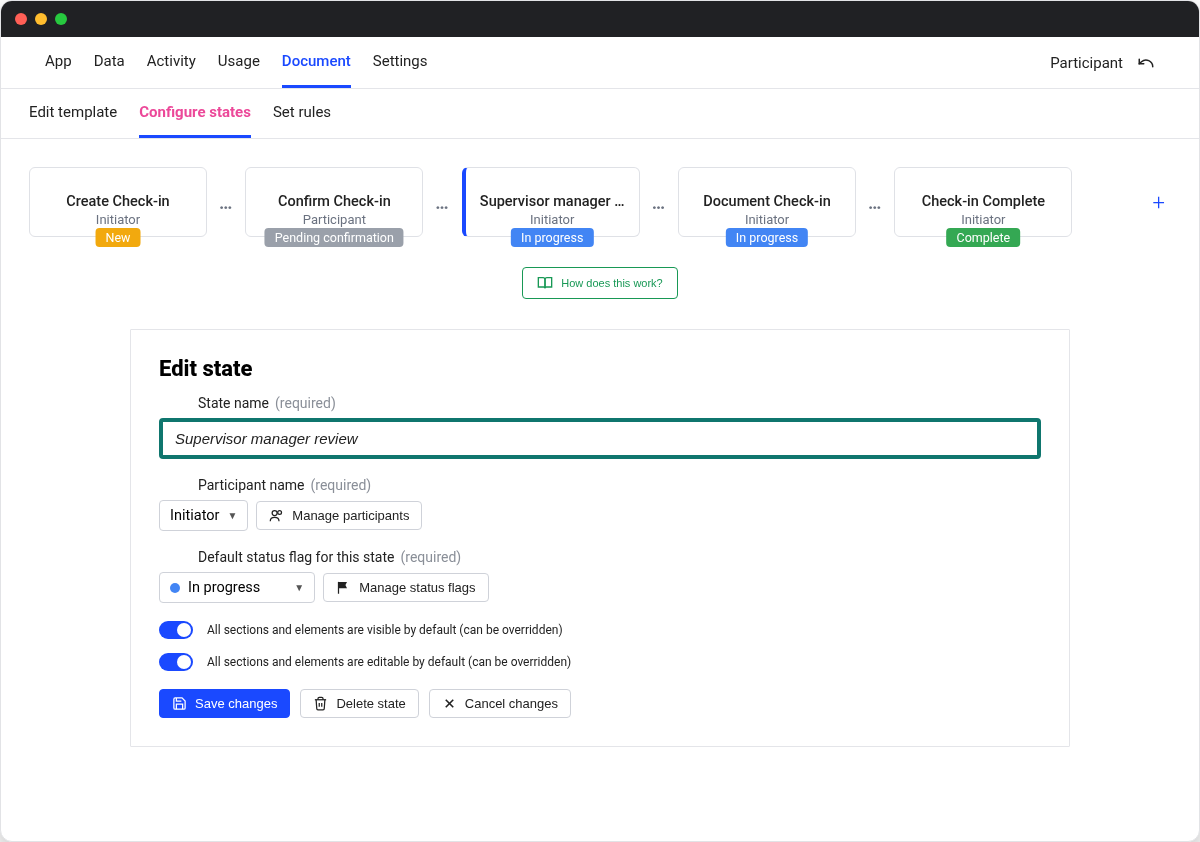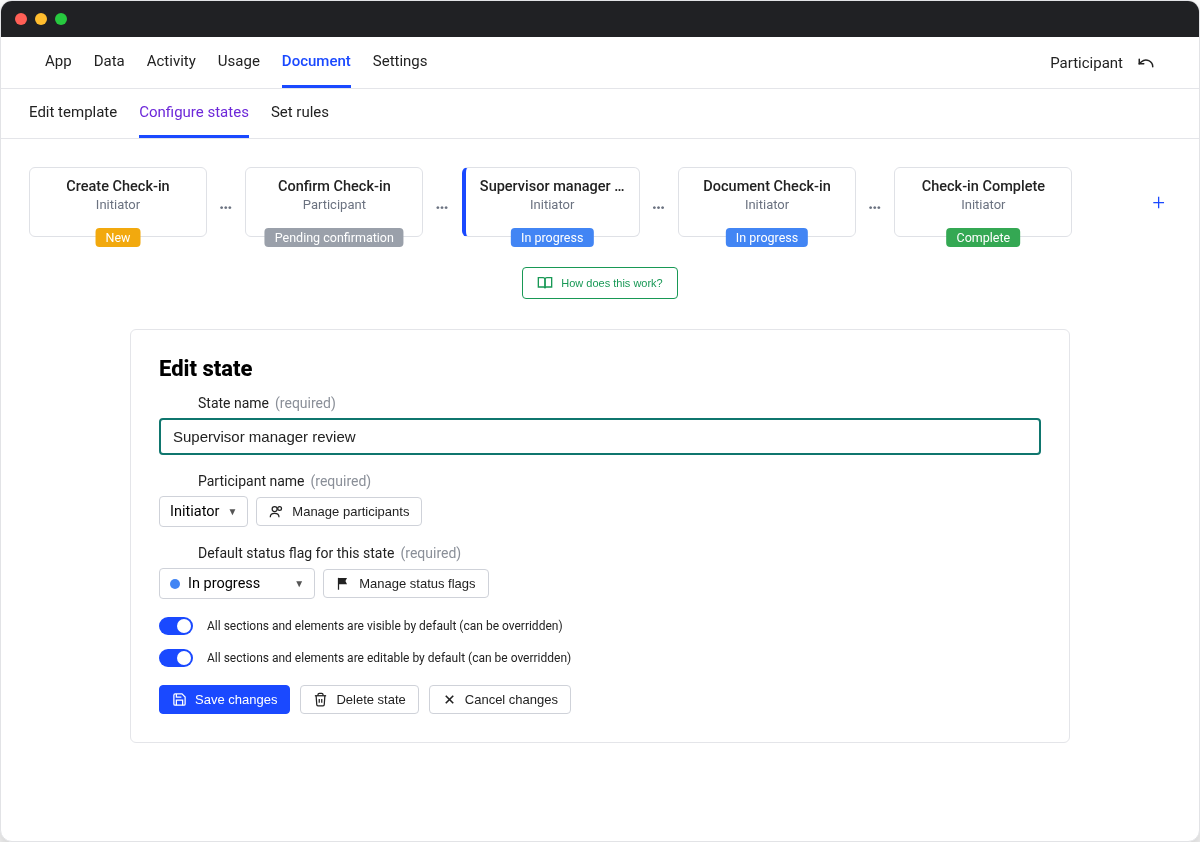--- a/index.html
+++ b/index.html
@@ -15,44 +15,44 @@
 
 .top-nav { display:flex; align-items:center; justify-content:space-between; border-bottom:1px solid #e4e5e9; padding:0 44px; height:52px; }
 .top-nav-left { display:flex; gap:22px; align-items:stretch; height:100%; }
 .nav-item { display:flex; align-items:center; font-size:15px; color:#222; cursor:pointer; border-bottom:3px solid transparent; }
 .nav-item.active { color:#1a49ff; border-bottom-color:#1a49ff; font-weight:500; }
 .nav-right { display:flex; align-items:center; gap:14px; font-size:15px; color:#222; }
 .undo-icon { width:18px; height:18px; }
 
 .sub-nav { display:flex; gap:22px; padding:0 28px; height:50px; border-bottom:1px solid #e4e5e9; }
 .sub-item { display:flex; align-items:center; font-size:15px; color:#222; cursor:pointer; border-bottom:3px solid transparent; }
-.sub-item.active { color:#6d28d9; border-bottom-color:#1a49ff; font-weight:400; }
+.sub-item.active { color:#ec4899; border-bottom-color:#1a49ff; font-weight:700; }
 
 .states-row { display:flex; align-items:center; gap:10px; padding:28px 28px 24px; }
-.state-card { border:1px solid #dfe1e6; border-radius:6px; width:178px; height:70px; padding:10px 10px 0; text-align:center; position:relative; cursor:pointer; background:#fff; }
+.state-card { border:1px solid #dfe1e6; border-radius:6px; width:178px; height:70px; padding:25px 10px 0; text-align:center; position:relative; cursor:pointer; background:#fff; }
 .state-card.selected { border-left:4px solid #1a49ff; }
 .state-title { font-size:14.5px; color:#222; font-weight:500; white-space:nowrap; overflow:hidden; text-overflow:ellipsis; }
 .state-role { font-size:13px; color:#6b7280; margin-top:2px; }
 .state-badge { position:absolute; left:50%; bottom:-11px; transform:translateX(-50%); font-size:12.5px; padding:2px 10px; border-radius:4px; color:#fff; white-space:nowrap; }
 .badge-new { background:#f2a90e; }
 .badge-pending { background:#9aa0aa; }
 .badge-progress { background:#4285f4; }
 .badge-complete { background:#34a853; }
 .ellipsis { color:#6b7280; font-weight:700; font-size:18px; letter-spacing:1px; cursor:pointer; padding:0 2px; user-select:none; }
 .plus-btn { color:#1a49ff; font-size:22px; font-weight:300; margin-left:auto; cursor:pointer; padding:0 6px; }
 
 .help-wrap { display:flex; justify-content:center; padding:6px 0 30px; }
 .help-btn { border:1px solid #189855; color:#189855; background:#fff; border-radius:4px; padding:7px 14px; font-size:11px; display:flex; align-items:center; gap:8px; cursor:pointer; }
 .book-icon{width:16px;height:16px;}
 
-.panel { margin:0 auto; width:940px; border:1px solid #e4e5e9; border-radius:6px; padding:26px 28px 28px; }
+.panel { margin:0 auto; width:940px; border:1px solid #e4e5e9; border-radius:1px; padding:26px 28px 28px; }
 .panel h2 { font-size:22px; font-weight:800; margin-bottom:14px; }
 .field-label { font-size:14px; color:#222; margin-bottom:7px; display:flex; gap:6px;margin-left:39px; }
 .field-label .req { color:#8a8f98; }
-.text-input { width:100%; border:2px solid #0f766e; border-radius:4px; padding:8px 12px; font-size:15px; color:#222; outline:none; }
+.text-input { width:100%; border:4px solid #0f766e; border-radius:4px; padding:8px 12px; font-size:15px; color:#222; outline:none;font-style:italic; }
 .row-inline { display:flex; gap:8px; align-items:center; margin-bottom:18px; }
 .select-like { border:1px solid #cfd2d9; border-radius:4px; padding:6px 10px; font-size:14.5px; display:flex; align-items:center; gap:8px; background:#fff; cursor:pointer; }
 .caret { font-size:10px; color:#555; }
 .btn { border:1px solid #cfd2d9; background:#fff; border-radius:4px; padding:6px 12px; font-size:13px; display:flex; align-items:center; gap:8px; cursor:pointer; color:#222; }
 .btn-primary { background:#1a49ff; color:#fff; border-color:#1a49ff; }
 .status-dot { width:10px; height:10px; border-radius:50%; background:#4285f4; display:inline-block; }
 
 .toggle-row { display:flex; align-items:center; gap:14px; margin-bottom:14px; font-size:12px; color:#222; }
 .toggle { width:34px; height:18px; border-radius:10px; background:#1a49ff; position:relative; cursor:pointer; flex-shrink:0; }
 .toggle::after { content:""; position:absolute; width:14px; height:14px; border-radius:50%; background:#fff; top:2px; right:2px; }

